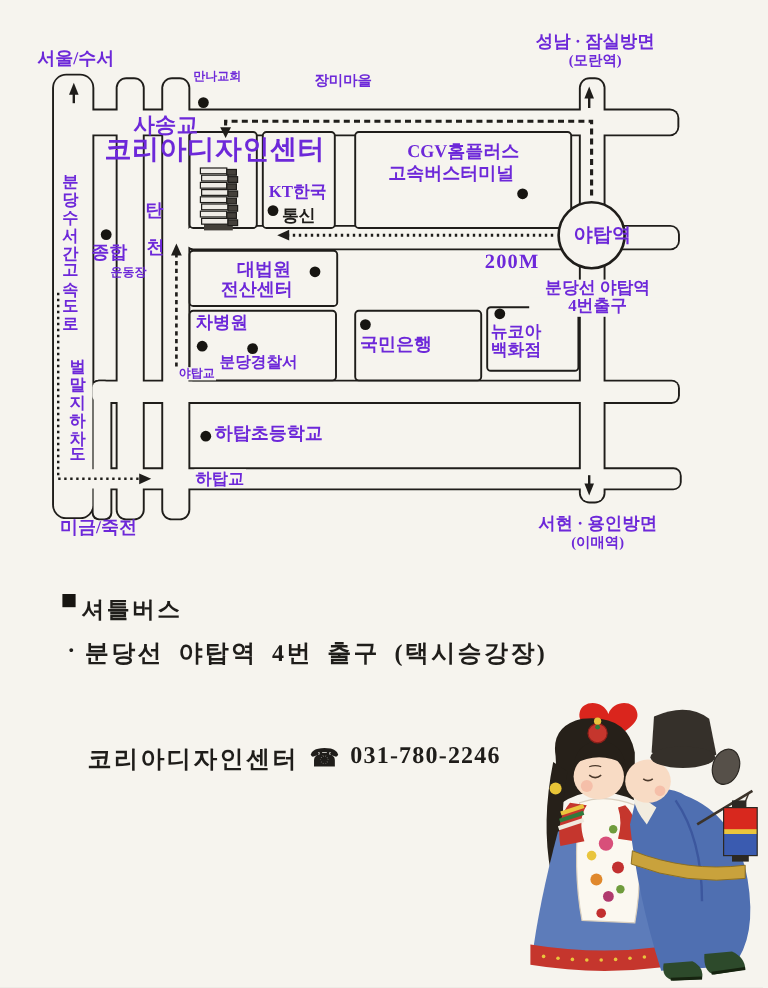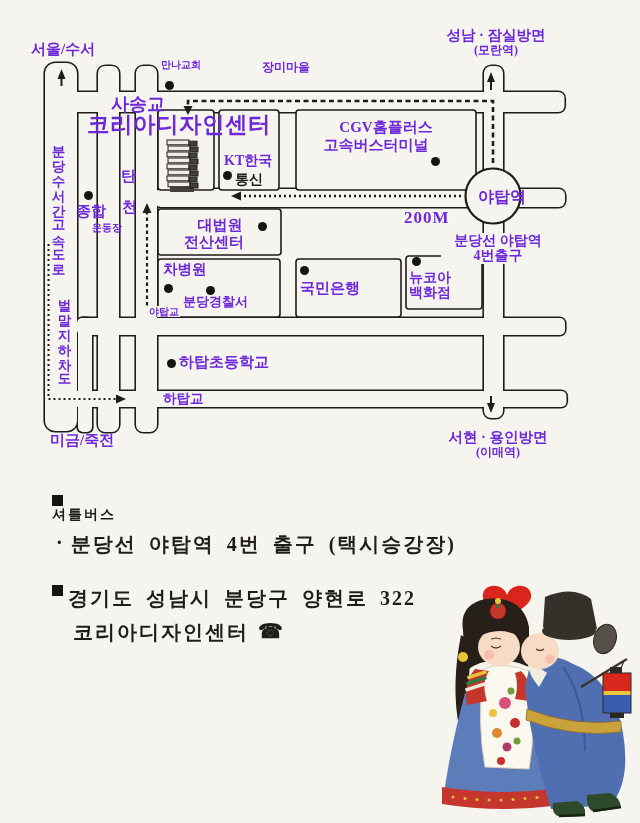--- a/index.html
+++ b/index.html
@@ -167,38 +167,35 @@
 
   <div class="lbl vtext" style="left:51px;top:135px;font-size:13.5px;letter-spacing:1.5px;">분당수서간고속도로</div>
   <div class="lbl vtext" style="left:57px;top:289px;font-size:13.5px;letter-spacing:1.5px;">벌말지하차도</div>
 
   <div class="lbl ctr" style="left:465px;top:188px;width:74px;font-size:16px;">야탑역</div>
   <div class="lbl" style="left:404px;top:208px;font-size:17px;letter-spacing:1px;">200M</div>
 
   <div class="lbl ctr bgp" style="left:441px;top:233px;width:112px;font-size:14px;">분당선 야탑역</div>
   <div class="lbl ctr bgp" style="left:441px;top:248px;width:112px;font-size:14px;">4번출구</div>
 
-  <div class="row" style="left:52px;top:495px;font-size:14px;flex-direction:column;">
+  <div class="row" style="left:52px;top:495px;font-size:19px;">
     <span class="sq"></span>
     <span class="info-txt">셔틀버스</span>
   </div>
 
   <div class="row" style="left:56px;top:531px;font-size:20px;">
     <span style="margin-right:8px;">·</span>
     <span class="info-txt">분당선 야탑역 4번 출구 (택시승강장)</span>
   </div>
 
-  <div class="row" style="left:52px;top:585px;font-size:20px;">
-    <span class="sq"></span>
-    <span class="info-txt">경기도 성남시 분당구 양현로 322</span>
-  </div>
 
   <div class="row" style="left:73px;top:619px;font-size:20px;">
     <span class="info-txt">코리아디자인센터</span>
     <span style="margin:0 9px;">☎</span>
+    <span style="letter-spacing:1px;">031-780-2246</span>
   </div>
 
   <svg id="couple-svg" style="left:433px;top:575px;" width="207" height="248" viewBox="0 0 207 248">
 
     <path d="M74 20 C70 8 52 8 50 19 C48 28 60 34 74 44 C88 34 100 28 98 19 C96 8 78 8 74 20 Z" fill="#da251d"></path>
 
     <g>
       <path d="M30 55 Q26 30 52 24 Q90 20 96 52 L96 92 Q60 76 32 96 Z" fill="#262019"></path>
       <path d="M28 60 Q18 110 26 152 Q34 156 40 150 Q32 108 40 68 Z" fill="#262019"></path>
       <path d="M32 118 Q16 178 10 226 L118 230 Q114 170 100 126 Q64 110 32 118 Z" fill="#5d7cba"></path>

